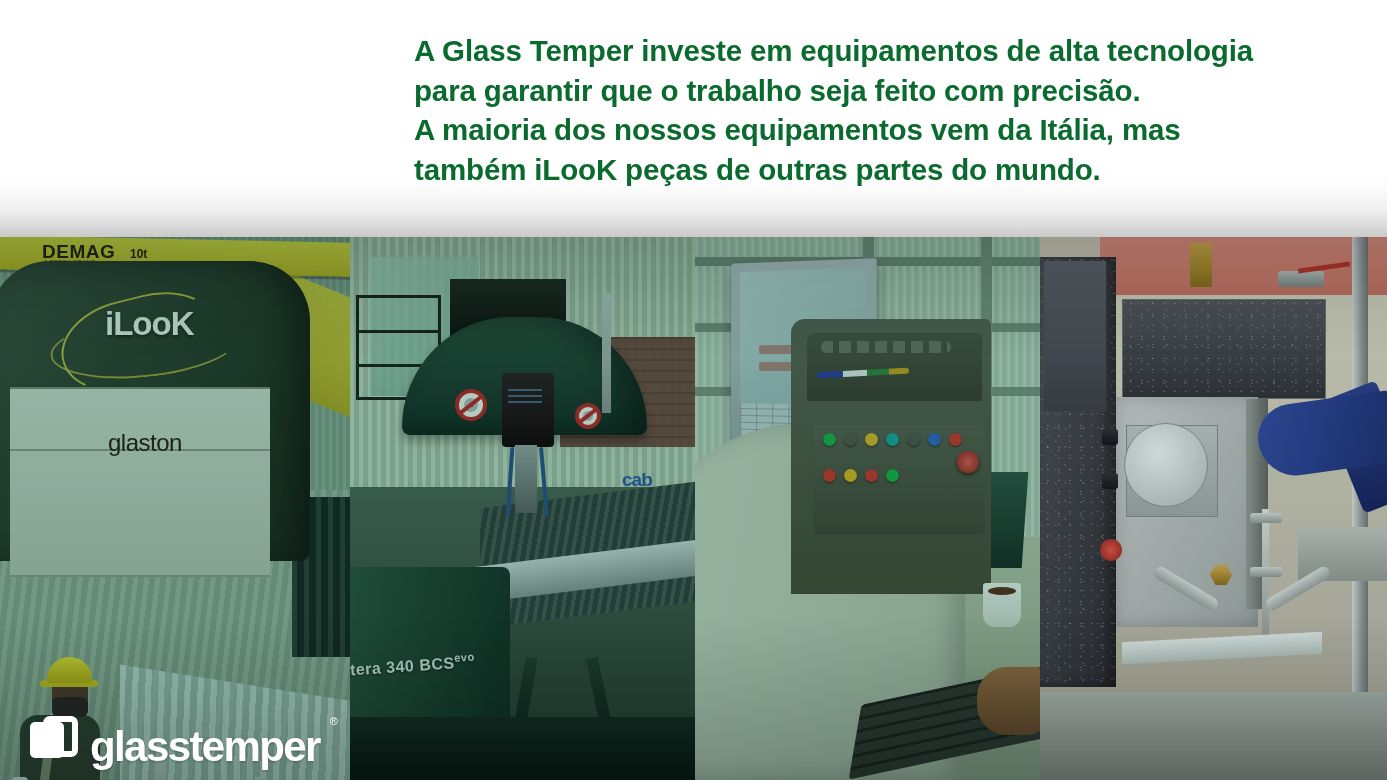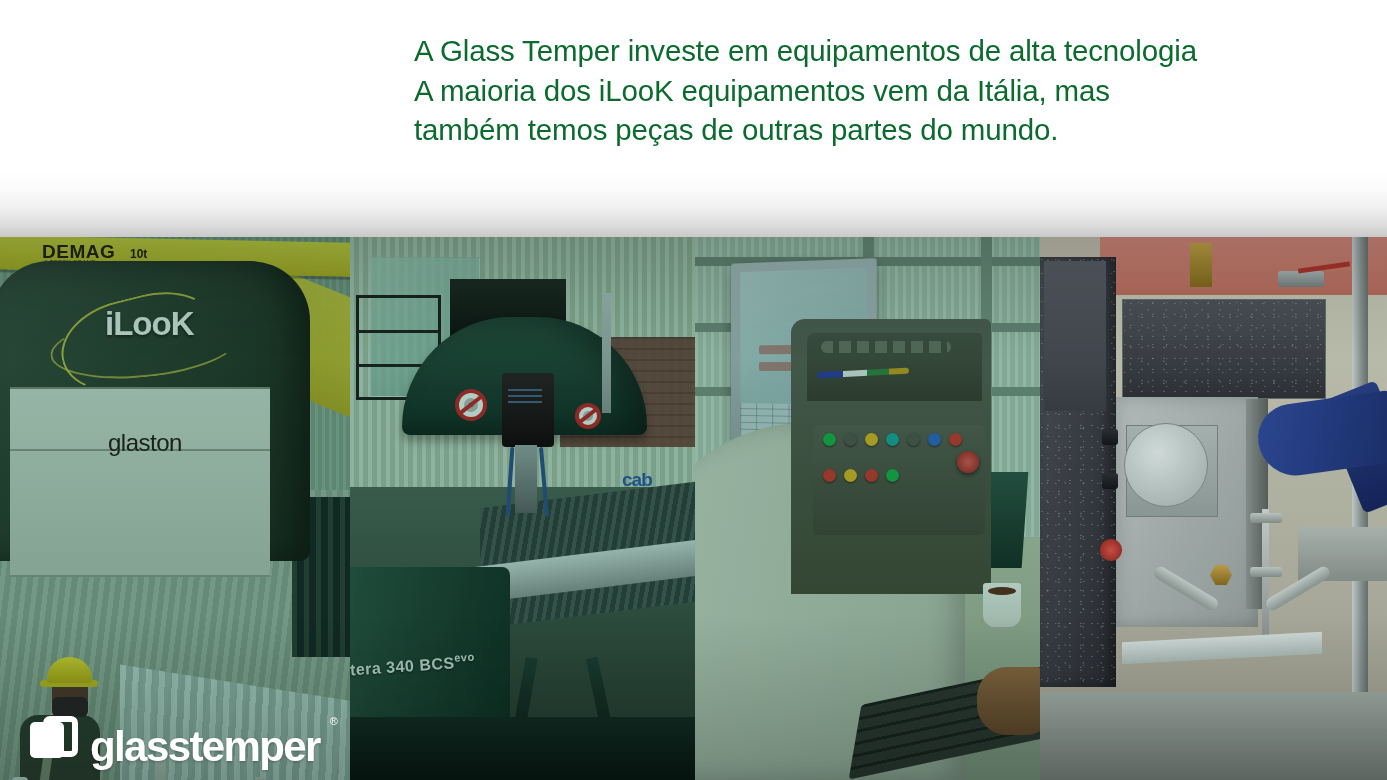--- a/index.html
+++ b/index.html
@@ -45,21 +45,21 @@
     color: #0b6b2e;
   }
   .headline .hl-line { display: block; white-space: nowrap; }
 
   .lede {
     position: absolute;
     left: 414px;
     top: 31px;
     width: 945px;
     font-size: 29.5px;
-    font-weight: 400;
+    font-weight: 700;
     line-height: 1.345;
     letter-spacing: -0.15px;
     color: #0b6b2e;
   }
   .lede .p-line { display: block; white-space: nowrap; }
 
   
   .strip {
     position: absolute;
     left: 0; top: 237px;
@@ -617,22 +617,23 @@
 
 <div class="slide">
 
   <div class="header">
 
     <div class="headline">
     </div>
 
     <div class="lede">
       <span class="p-line">A Glass Temper investe em equipamentos de alta tecnologia</span>
-      <span class="p-line">A maioria dos iLooK equipamentos vem da Itália, mas</span>
-      <span class="p-line">também temos peças de outras partes do mundo.</span>
+      <span class="p-line">para garantir que o trabalho seja feito com precisão.</span>
+      <span class="p-line">A maioria dos nossos equipamentos vem da Itália, mas</span>
+      <span class="p-line">também iLooK peças de outras partes do mundo.</span>
     </div>
 
   </div>
 
   <div class="strip">
 
     <div class="panel p1">
       <div class="hall-bg"></div>
       <div class="hall-floor"></div>
       <div class="rack"></div>

